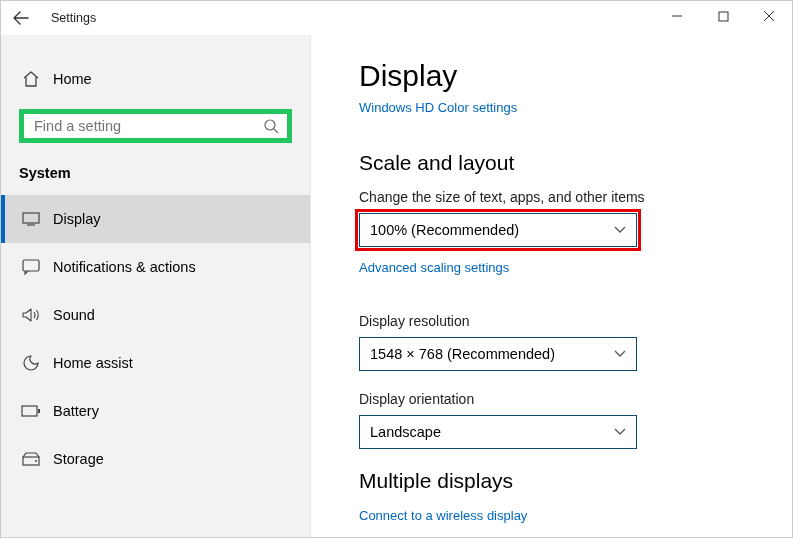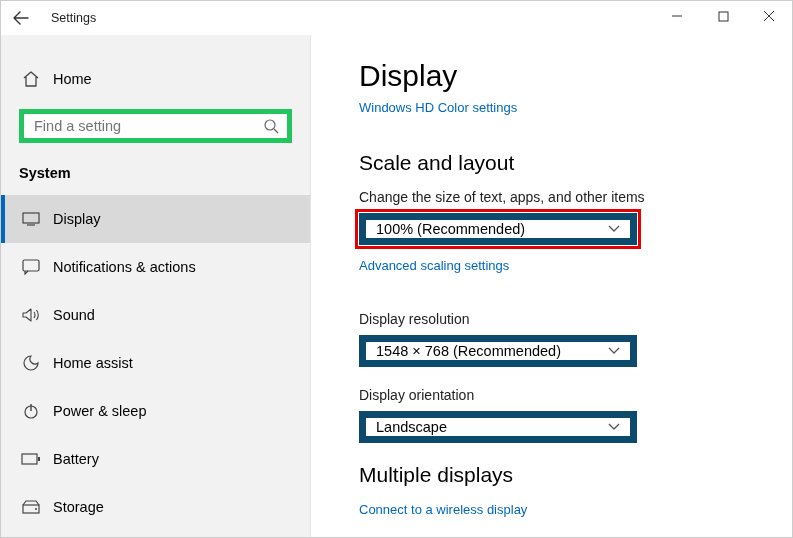--- a/index.html
+++ b/index.html
@@ -132,22 +132,22 @@
     font-size: 21px;
     margin: 10px 0 14px 0;
   }
   .field-label {
     font-size: 14px;
     color:#222;
     margin-bottom: 8px;
   }
   .dropdown {
     width: 278px;
-    height: 26px;
-    border:7px solid #0c4a6e;
+    height: 34px;
+    border:1px solid #0c4a6e;
     background:#fff;
     display:flex;align-items:center;
     padding: 9px 10px;
     font-size:14.5px;
     cursor:pointer;
     position:relative;
     margin-bottom: 12px;
   }
   .dropdown .chev {
     position:absolute; right:10px; top:50%; transform:translateY(-50%);
@@ -244,29 +244,20 @@
       <div class="navitem">
         <span class="icon">
           <svg width="18" height="18" viewBox="0 0 18 18">
               <path d="M9 2 A7 7 0 1 0 16 9 A5 5 0 0 1 9 2 Z" stroke="#444" stroke-width="1.2" fill="none"></path>
             </svg>
         </span>
         <span class="label">Home assist</span>
       </div>
       <div class="navitem">
         <span class="icon">
-          <svg width="16" height="16" viewBox="0 0 16 16">
-              <circle cx="8" cy="9" r="6" stroke="#444" stroke-width="1.2" fill="none"></circle>
-              <path d="M8 1 V8" stroke="#444" stroke-width="1.4"></path>
-            </svg>
-        </span>
-        <span class="label">Power &amp; sleep</span>
-      </div>
-      <div class="navitem">
-        <span class="icon">
           <svg width="20" height="12" viewBox="0 0 20 12">
               <rect x="1" y="1" width="15" height="10" stroke="#444" stroke-width="1.2" fill="none"></rect>
               <rect x="17" y="4" width="2" height="4" fill="#444"></rect>
             </svg>
         </span>
         <span class="label">Battery</span>
       </div>
       <div class="navitem">
         <span class="icon">
           <svg width="18" height="14" viewBox="0 0 18 14">

